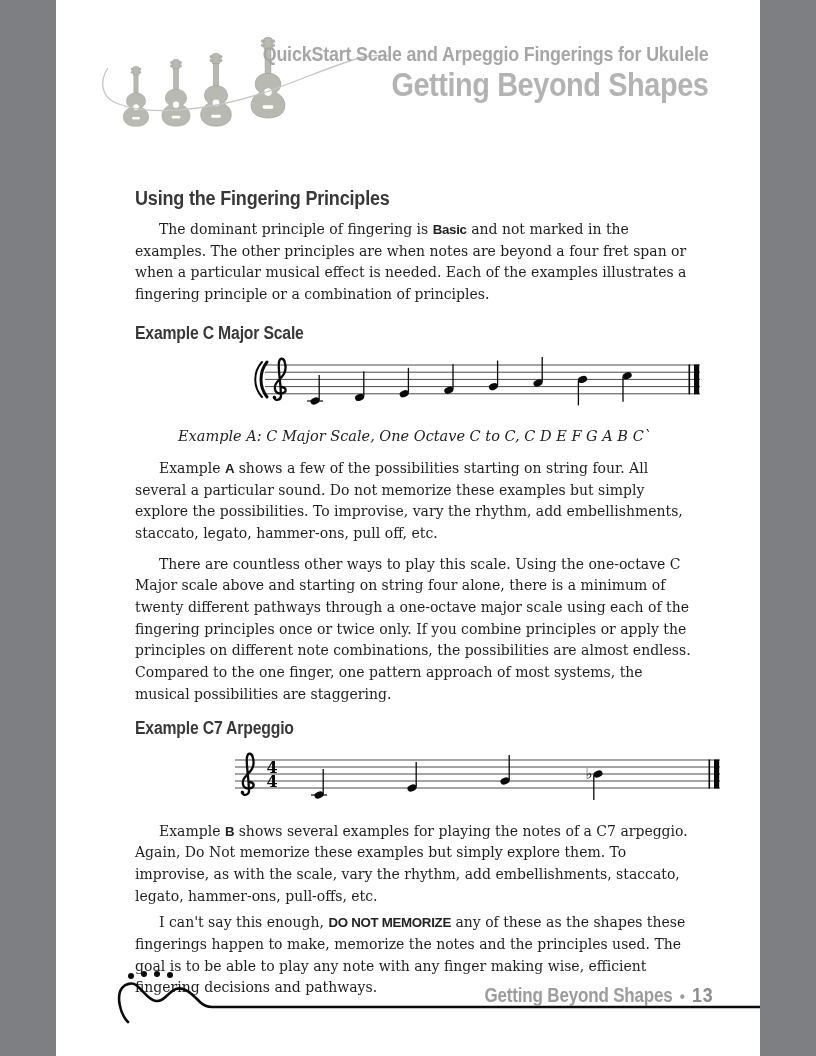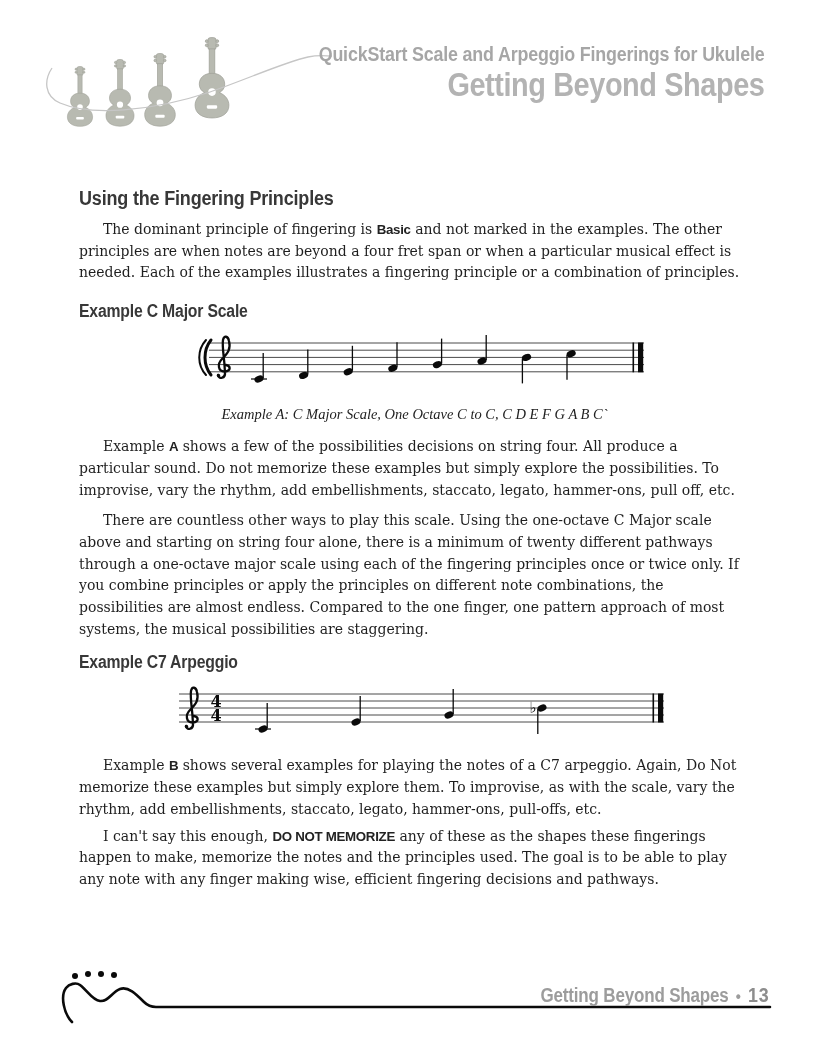--- a/index.html
+++ b/index.html
@@ -1,16 +1,16 @@
 <!DOCTYPE html>
 <html><head>
 <meta charset="utf-8">
 <style>
   html,body{margin:0;padding:0;background:#7d7f82;}
-  .page{position:relative;width:816px;height:1056px;margin:0 auto;background:#ffffff;
+  .page{position:relative;width:704px;height:1056px;margin:0 auto;background:#ffffff;
         font-family:"DejaVu Serif",serif;color:#1f1f1f;overflow:hidden;}
 
   
   .header-titles{position:absolute;right:52px;top:42px;text-align:right;
                  font-family:"Liberation Sans",sans-serif;font-weight:bold;
                  transform:scaleX(.85);transform-origin:100% 50%;}
   .ht1{font-size:21px;line-height:24px;color:#a6a6a6;letter-spacing:-.2px;}
   .ht2{font-size:34px;line-height:36px;color:#b3b3b3;letter-spacing:-.5px;}
 
   
@@ -21,21 +21,21 @@
   .ex-h{font-family:"Liberation Sans",sans-serif;font-weight:bold;color:#383838;
         font-size:17.5px;line-height:22px;transform:scaleX(.9);transform-origin:0 50%;
         letter-spacing:-.2px;}
   .para{font-size:14px;line-height:21.7px;text-indent:24px;text-align:left;margin:0;}
   .bsans{font-family:"Liberation Sans",sans-serif;font-weight:bold;font-size:.95em;
          letter-spacing:-.3px;color:#222;}
   .mt9{margin-top:9px;} .mt12{margin-top:12px;} .mt16{margin-top:16px;}
   .mt11{margin-top:11px;} .mt8{margin-top:8px;} .mt5{margin-top:5px;} .mt1{margin-top:1px;}
   .staff-wrap{display:block;}
   .staff-wrap svg{display:block;}
-  .caption{text-align:center;font-style:italic;font-size:14.5px;line-height:19px;color:#222;font-family:Liberation Serif, serif;}
+  .caption{text-align:center;font-style:italic;font-size:14.5px;line-height:19px;color:#222;}
 
   
   .footer-art{position:absolute;left:50px;top:966px;}
   .footer-text{position:absolute;right:46px;top:983px;white-space:nowrap;
                font-family:"Liberation Sans",sans-serif;font-weight:bold;
                transform:scaleX(.85);transform-origin:100% 50%;}
   .ft-label{font-size:20px;color:#9c9c9c;letter-spacing:-.2px;}
   .ft-sep{font-size:17px;color:#9c9c9c;padding:0 4px;}
   .ft-num{font-size:21px;color:#8d8d8d;letter-spacing:1px;}
 </style>
@@ -117,21 +117,21 @@
           <ellipse cx="331.6" cy="27.4" rx="4.7" ry="3.3" fill="#0a0a0a" transform="rotate(-22 331.6 27.4)"></ellipse>
           <line x1="327.40000000000003" y1="28.4" x2="327.40000000000003" y2="53.4" stroke="#0a0a0a" stroke-width="1.3"></line>
           <ellipse cx="376.2" cy="23.799999999999997" rx="4.7" ry="3.3" fill="#0a0a0a" transform="rotate(-22 376.2 23.799999999999997)"></ellipse>
           <line x1="372" y1="24.799999999999997" x2="372" y2="49.8" stroke="#0a0a0a" stroke-width="1.3"></line>
           <rect x="437.5" y="12.5" width="1.6" height="29.8" fill="#0a0a0a"></rect>
           <rect x="443" y="12.5" width="5.2" height="29.8" fill="#0a0a0a"></rect>
         </svg>
     </div>
     <div class="caption mt11">Example A: C Major Scale, One Octave C to C, C D E F G A B C`</div>
 
-    <p class="para mt12"><span>Example </span><span class="bsans">A</span><span> shows a few of the possibilities decisions on string four. All produce a particular sound. Do not memorize these examples but simply explore the possibilities. To improvise, vary the rhythm, add embellishments, staccato, legato, hammer-ons, pull off, etc.</span></p>
+    <p class="para mt12"><span>Example </span><span class="bsans">A</span><span> shows a few of the possibilities starting on string four. All several a particular sound. Do not memorize these examples but simply explore the possibilities. To improvise, vary the rhythm, add embellishments, staccato, legato, hammer-ons, pull off, etc.</span></p>
     <p class="para mt9"><span>There are countless other ways to play this scale. Using the one-octave C Major scale above and starting on string four alone, there is a minimum of twenty different pathways through a one-octave major scale using each of the fingering principles once or twice only. If you combine principles or apply the principles on different note combinations, the possibilities are almost endless. Compared to the one finger, one pattern approach of most systems, the musical possibilities are staggering.</span></p>
 
     <div class="ex-h mt11">Example C7 Arpeggio</div>
 
     <div class="staff-wrap mt9" style="margin-left:96px;">
       <svg id="staff-arp" width="500" height="62">
           <line x1="4" y1="12" x2="489" y2="12" stroke="#4a4a4a" stroke-width="1"></line>
           <line x1="4" y1="19" x2="489" y2="19" stroke="#4a4a4a" stroke-width="1"></line>
           <line x1="4" y1="26" x2="489" y2="26" stroke="#4a4a4a" stroke-width="1"></line>
           <line x1="4" y1="33" x2="489" y2="33" stroke="#4a4a4a" stroke-width="1"></line>

